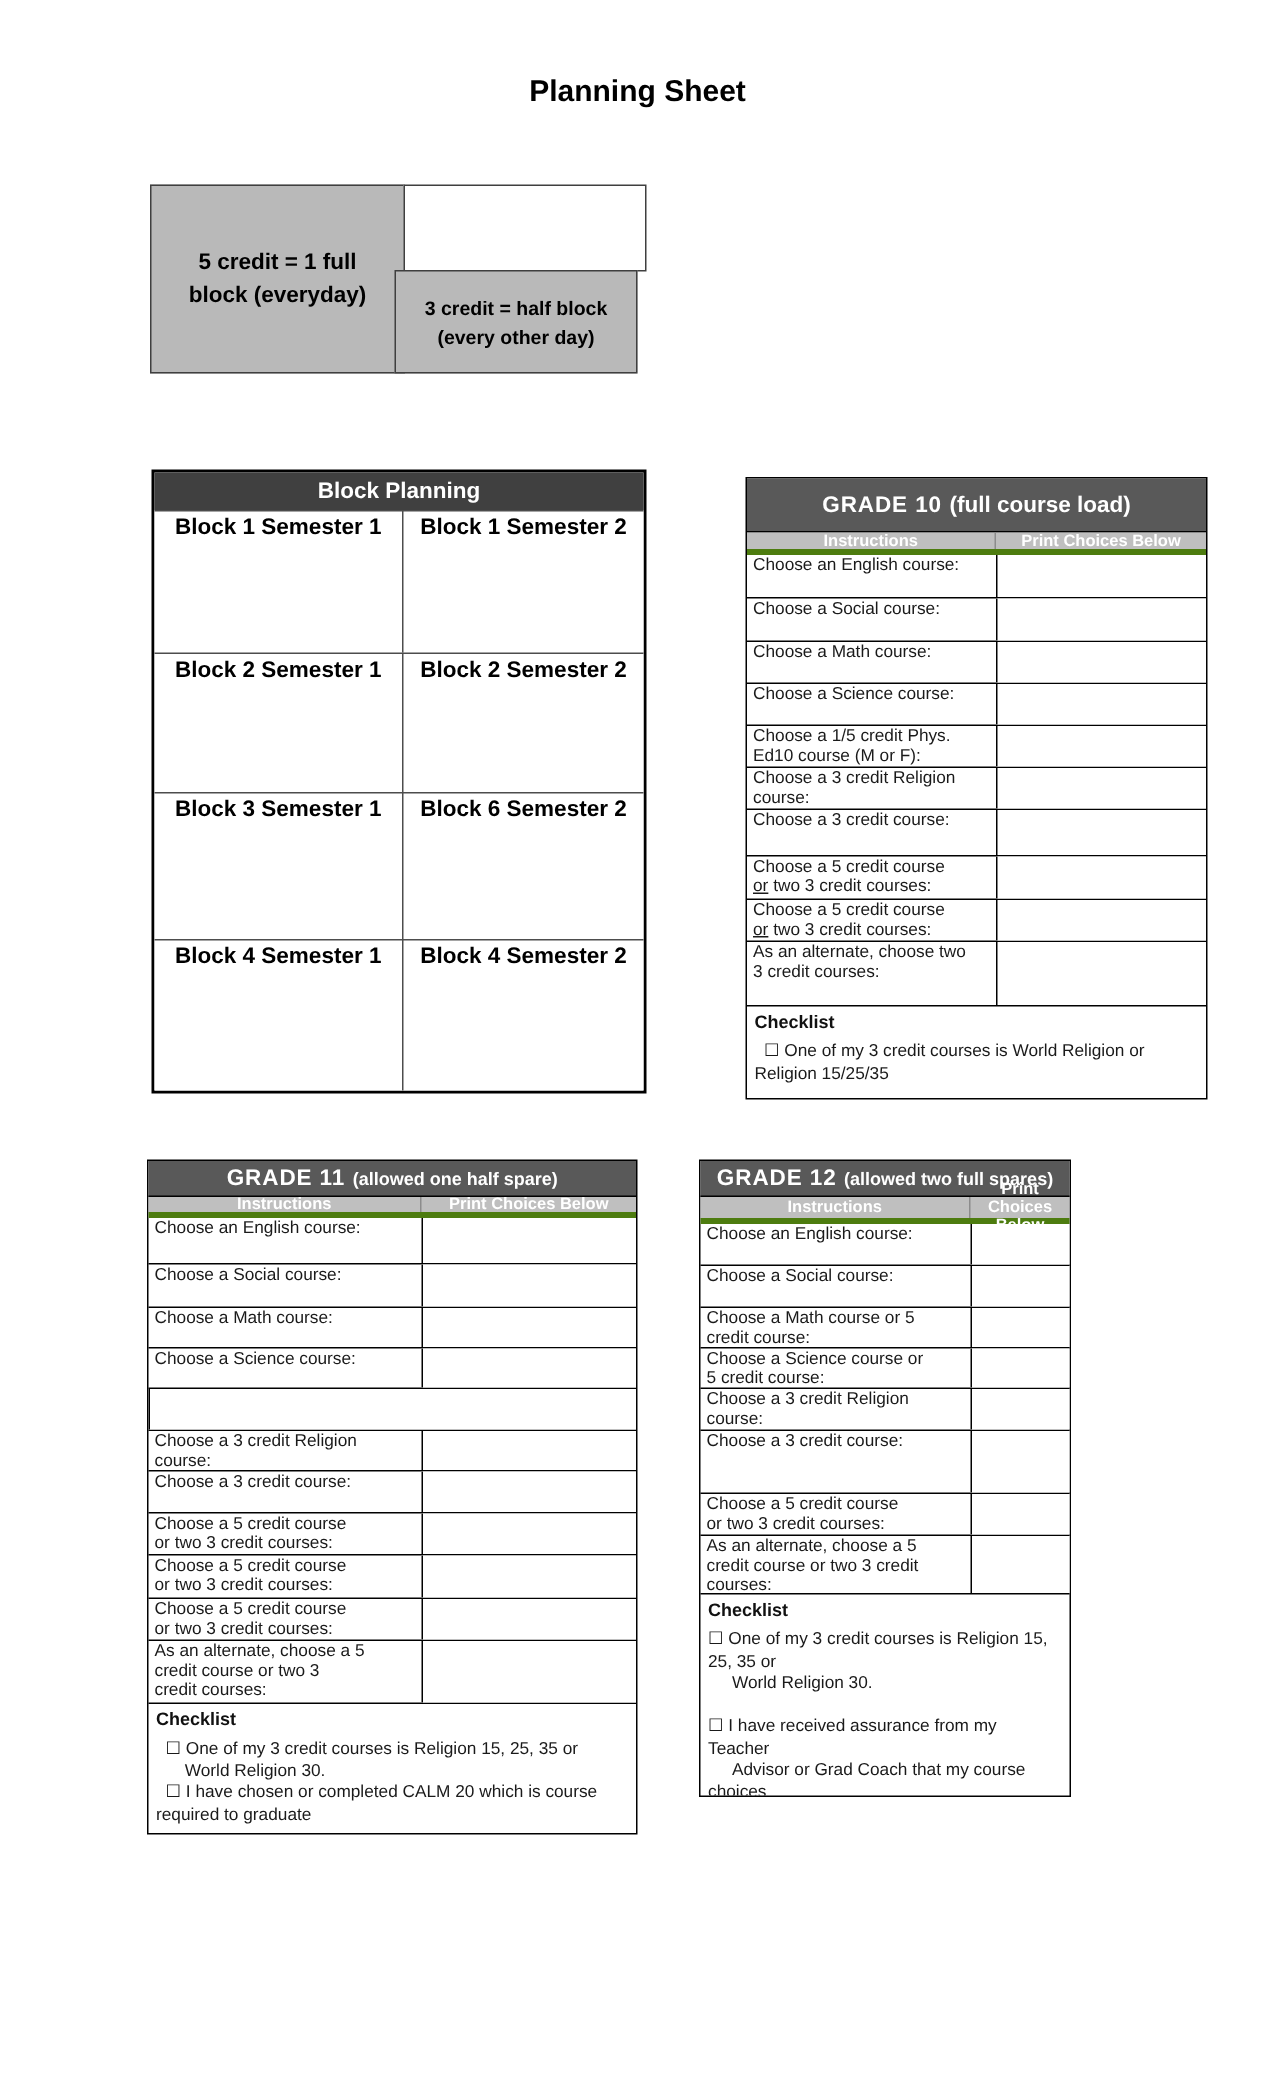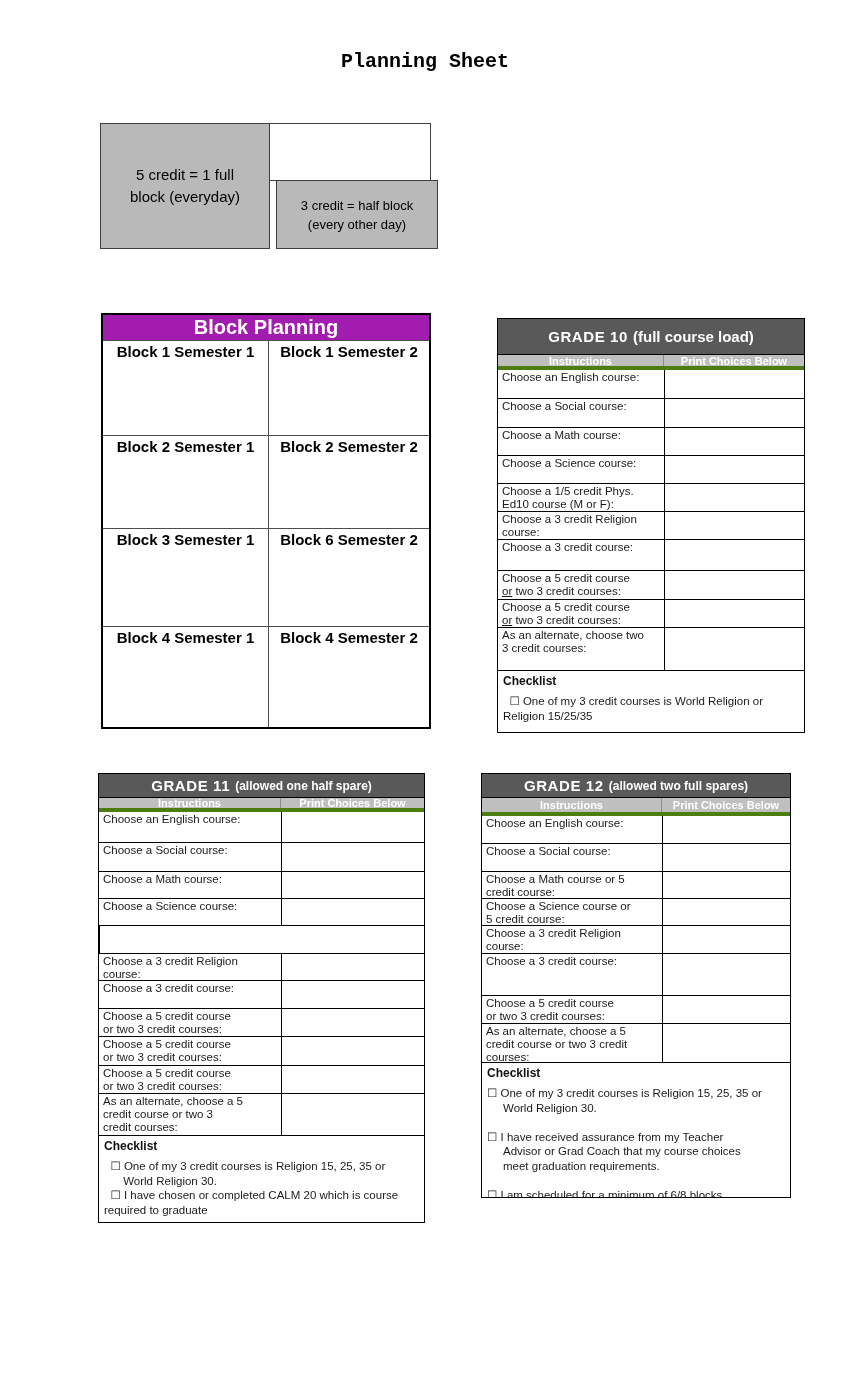--- a/index.html
+++ b/index.html
@@ -1,36 +1,36 @@
 <!DOCTYPE html>
 <html><head>
 <meta charset="utf-8">
 <style>
   html,body{margin:0;padding:0;}
   body{width:850px;height:1400px;background:#ffffff;position:relative;
        font-family:"Liberation Sans",sans-serif;color:#000;}
   .page{position:absolute;inset:0;width:850px;height:1400px;overflow:hidden;}
 
   .doc-title{position:absolute;top:50px;left:0;width:850px;text-align:center;
-             font-size:20px;font-weight:bold;color:#000;font-family:Liberation Mono, monospace;}
+             font-size:20px;font-weight:bold;color:#000;}
 
   
   .credit{position:absolute;left:100px;top:123px;width:331px;height:126px;}
   .credit .cell{position:absolute;box-sizing:border-box;border:1px solid #3f3f3f;
                 display:flex;align-items:center;justify-content:center;text-align:center;
-                font-weight:normal;white-space:pre-line;color:#000;}
+                font-weight:bold;white-space:pre-line;color:#000;}
   .c-left{left:0;top:0;width:170px;height:126px;background:#b9b9b9;font-size:15px;line-height:22px;}
   .c-rt{left:169px;top:0;width:162px;height:58px;background:#ffffff;}
-  .c-rb{left:176px;top:57px;width:162px;height:69px;background:#b9b9b9;font-size:13px;line-height:19px;}
+  .c-rb{left:163px;top:57px;width:162px;height:69px;background:#b9b9b9;font-size:13px;line-height:19px;}
 
   
   .block{position:absolute;left:101px;top:313px;width:330px;border:2px solid #000;
          box-sizing:border-box;background:#fff;}
-  .block-header{background:#a21caf;color:#fff;text-align:center;font-weight:bold;
-                font-size:20px;height:25px;line-height:25px;}
+  .block-header{background:#404040;color:#fff;text-align:center;font-weight:bold;
+                font-size:15px;height:25px;line-height:25px;}
   .block-grid{display:grid;grid-template-columns:165px 1fr;grid-template-rows:95px 93px 98px 101px;}
   .block-cell{box-sizing:border-box;border-top:1px solid #4d4d4d;font-weight:bold;
               font-size:15px;text-align:center;padding-top:2px;background:#fff;}
   .block-cell.col2{border-left:1px solid #4d4d4d;}
 
   
   .grade{position:absolute;box-sizing:border-box;border:1px solid #000;background:#fff;
          display:flex;flex-direction:column;}
   .g-title{background:#595959;color:#fff;text-align:center;font-weight:bold;
            border-bottom:1px solid #000;box-sizing:border-box;display:flex;
@@ -52,21 +52,21 @@
   .g-check{box-sizing:border-box;padding:3px 5px;font-size:11.5px;color:#1a1a1a;flex:1;overflow:hidden;}
   .ck-title{font-weight:bold;font-size:12px;color:#111;}
   .ck-body{white-space:pre-wrap;line-height:14.5px;margin-top:6px;}
 
   #grade10{left:497px;top:318px;width:308px;height:415px;--iw:166px;}
   #grade10 .g-title{height:36px;}
   #grade10 .g-sub{height:15px;}
   #grade11{left:98px;top:773px;width:327px;height:450px;--iw:182px;}
   #grade11 .g-title{height:24px;}
   #grade11 .g-sub{height:14px;}
-  #grade12{left:481px;top:773px;width:310px;height:425px;--iw:180px;}
+  #grade12{left:466px;top:773px;width:248px;height:425px;--iw:180px;}
   #grade12 .g-title{height:24px;}
   #grade12 .g-sub{height:18px;}
 </style>
 </head>
 <body>
 
 <div class="page">
 
   <div class="doc-title">Planning Sheet</div>
 

